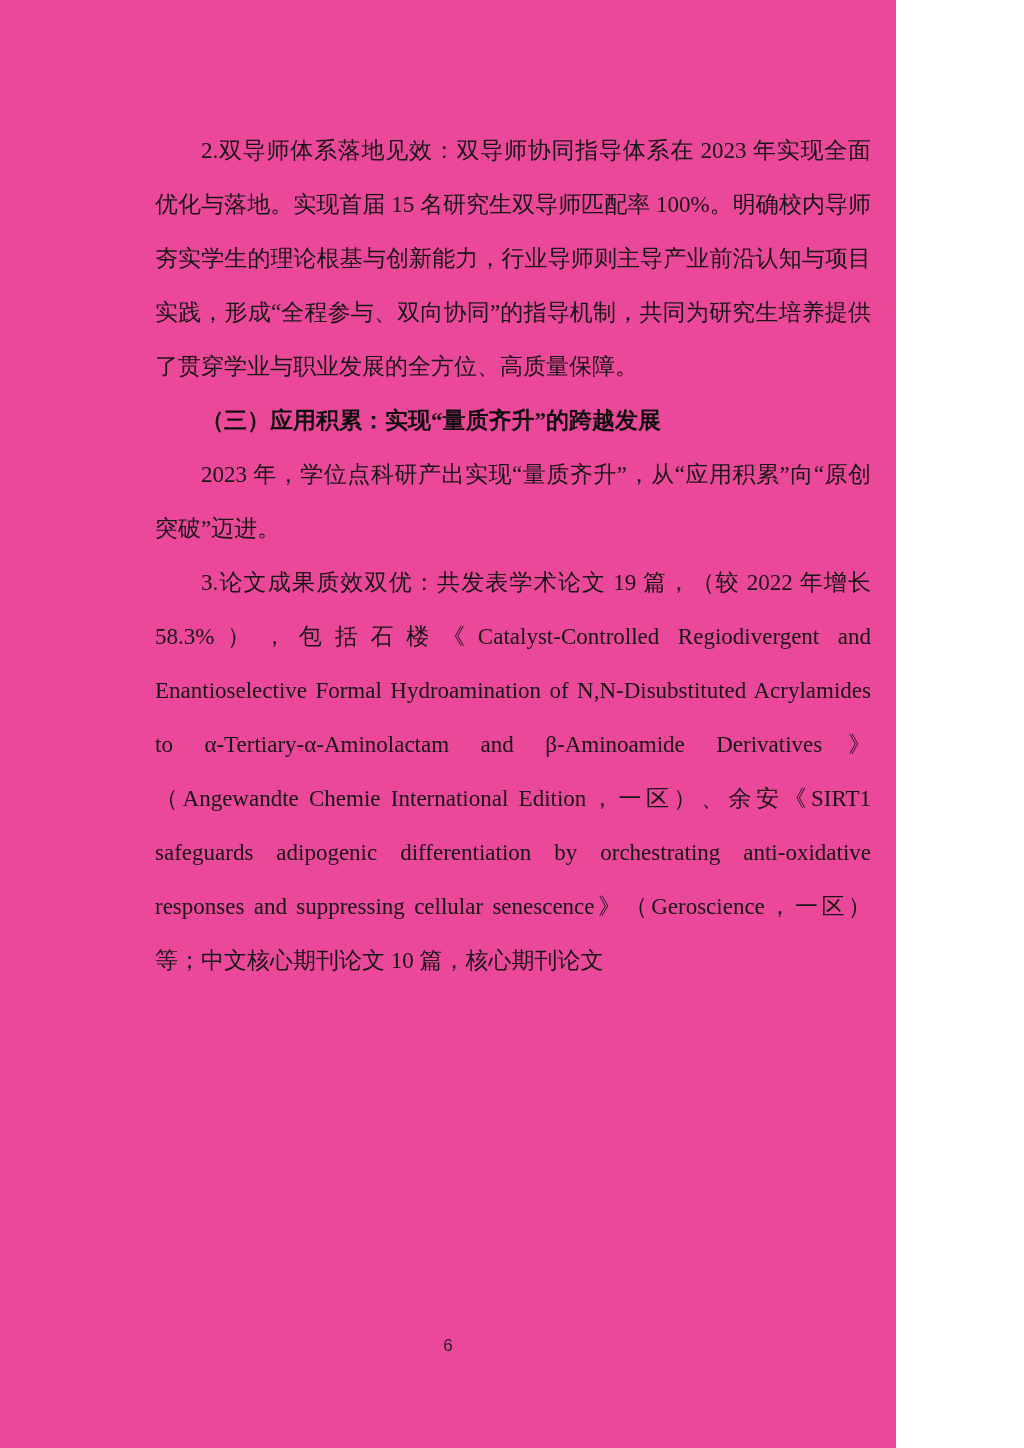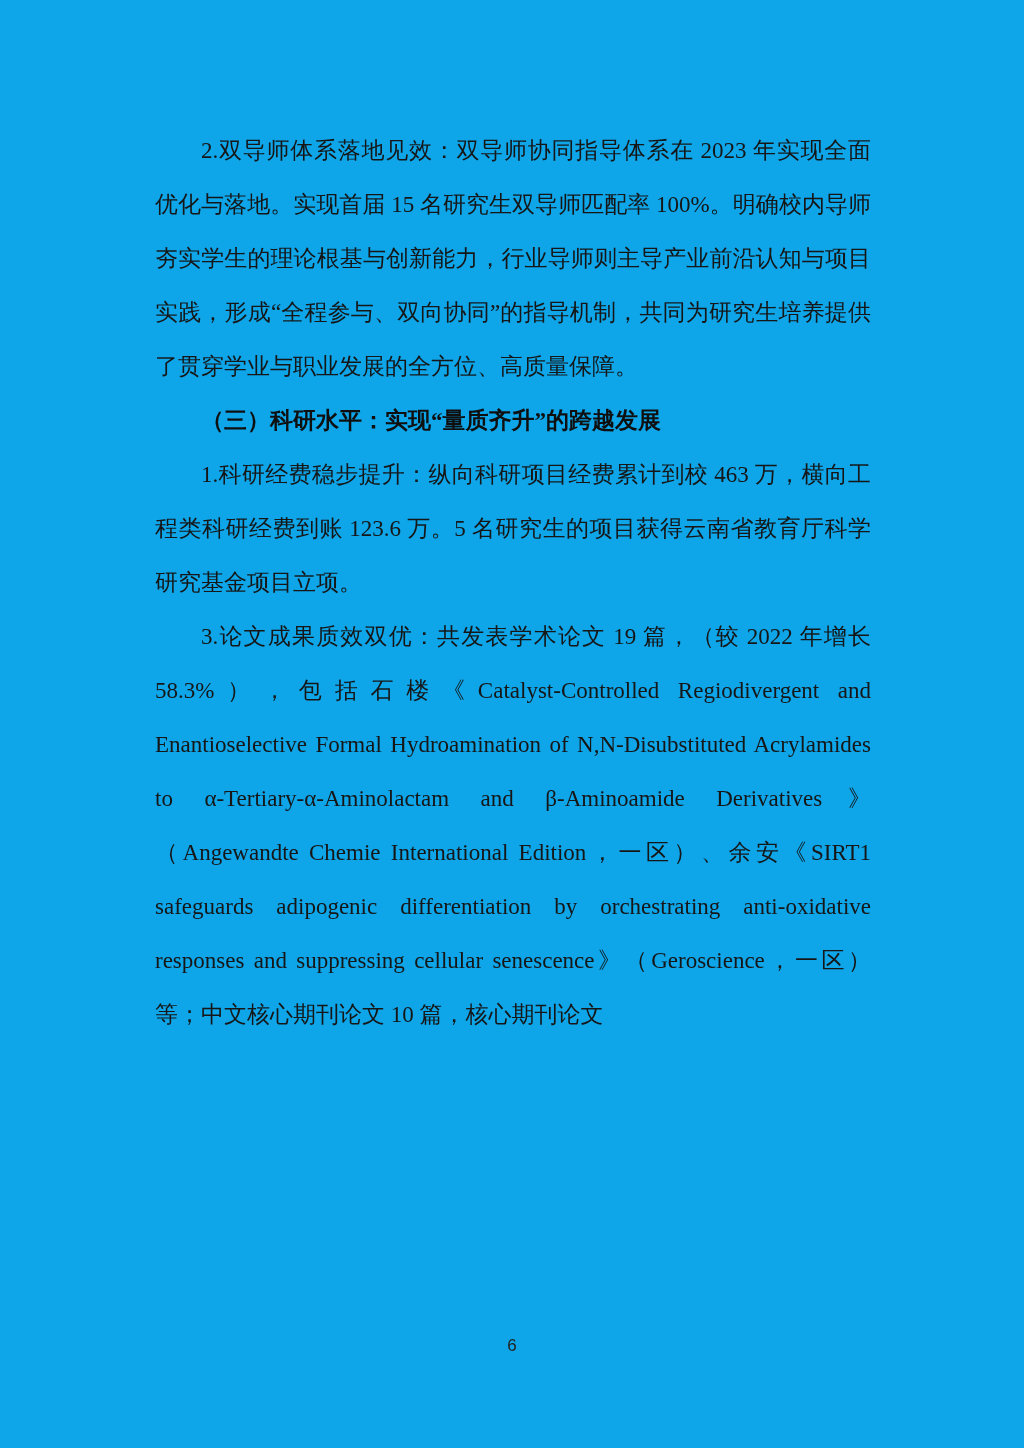--- a/index.html
+++ b/index.html
@@ -2,23 +2,23 @@
 <html><head>
 <meta charset="utf-8">
 <style>
   html, body {
     margin: 0;
     padding: 0;
     background: #ffffff;
   }
   .page {
     position: relative;
-    width: 1024px;
+    width: 896px;
     height: 1448px;
-    background: #0ea5e9;
+    background: #ec4899;
     overflow: hidden;
     font-family: "Liberation Serif", "DejaVu Serif", serif;
     color: #161616;
   }
   .content {
     position: absolute;
     left: 155px;
     top: 124px;
     width: 716px;
   }
@@ -50,20 +50,20 @@
     font-size: 17px;
     color: #222222;
   }
 </style>
 </head>
 <body>
 
 <div class="page">
   <main class="content">
     <p class="body">2.双导师体系落地见效：双导师协同指导体系在 2023 年实现全面优化与落地。实现首届 15 名研究生双导师匹配率 100%。明确校内导师夯实学生的理论根基与创新能力，行业导师则主导产业前沿认知与项目实践，形成“全程参与、双向协同”的指导机制，共同为研究生培养提供了贯穿学业与职业发展的全方位、高质量保障。</p>
-    <p class="heading">（三）科研水平：实现“量质齐升”的跨越发展</p>
-    <p class="body">1.科研经费稳步提升：纵向科研项目经费累计到校 463 万，横向工程类科研经费到账 123.6 万。5 名研究生的项目获得云南省教育厅科学研究基金项目立项。</p>
+    <p class="heading">（三）应用积累：实现“量质齐升”的跨越发展</p>
+    <p class="body">2023 年，学位点科研产出实现“量质齐升”，从“应用积累”向“原创突破”迈进。</p>
     <p class="body">3.论文成果质效双优：共发表学术论文 19 篇，（较 2022 年增长 58.3%），包括石楼《Catalyst-Controlled Regiodivergent and Enantioselective Formal Hydroamination of N,N-Disubstituted Acrylamides to α-Tertiary-α-Aminolactam and β-Aminoamide Derivatives》（Angewandte Chemie International Edition，一区）、余安《SIRT1 safeguards adipogenic differentiation by orchestrating anti-oxidative responses and suppressing cellular senescence》（Geroscience，一区）等；中文核心期刊论文 10 篇，核心期刊论文</p>
   </main>
   <footer class="footer">
     <span>6</span>
   </footer>
 </div>
 
 </body></html>

